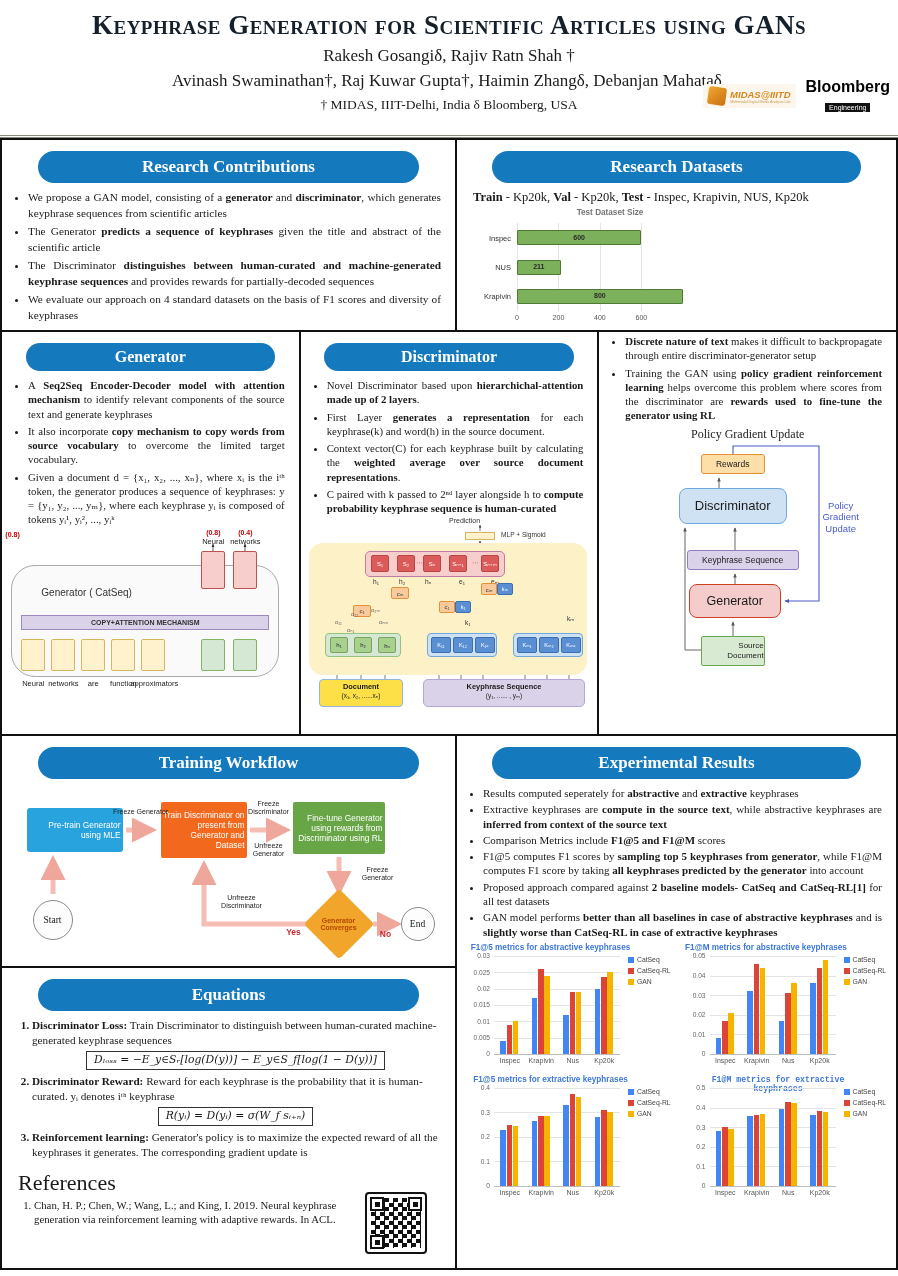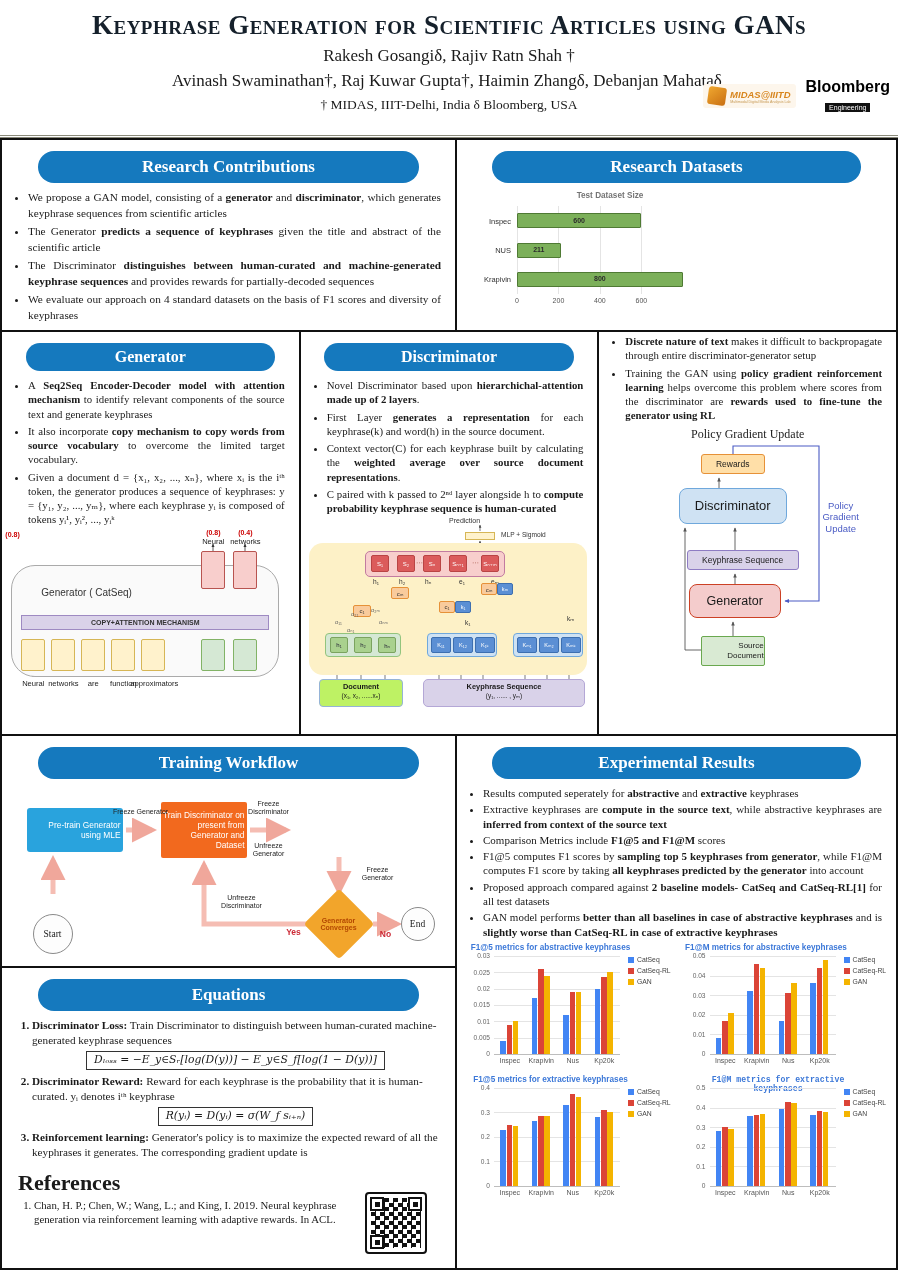--- a/index.html
+++ b/index.html
@@ -90,34 +90,34 @@
   .g-label{position:absolute;font-size:10px;color:#333}
   
   .d-outer{position:absolute;background:#FDF1C7;border-radius:14px}
   .d-redwrap{position:absolute;background:#F8CECC;border:1px solid #C27BA0;border-radius:5px}
   .d-s{background:#DB5B5B;color:#fff;font-size:6px;border:1px solid #B94444;border-radius:2px}
   .d-c{background:#F9CB9C;border:1px solid #E69138;font-size:6px;color:#333;border-radius:2px}
   .d-k{background:#5B8FD4;border:1px solid #3D6FB0;font-size:5.6px;color:#fff;border-radius:2px}
   .d-greenwrap{position:absolute;background:#D5E8D4;border:1px solid #93C47D;border-radius:4px}
   .d-h{background:#A9D18E;border:1px solid #7BA35F;font-size:6px;color:#223;border-radius:2px}
   .d-bluewrap{position:absolute;background:#CFE2F3;border:1px solid #6FA8DC;border-radius:4px}
-  .d-doc{position:absolute;background:#bef264;border:1px solid #95B3D7;border-radius:4px;text-align:center;font-size:6.4px;line-height:1.25;padding-top:2px}
+  .d-doc{position:absolute;background:#fde047;border:1px solid #95B3D7;border-radius:4px;text-align:center;font-size:6.4px;line-height:1.25;padding-top:2px}
   .d-kpseq{position:absolute;background:#D9D2E9;border:1px solid #B4A7D6;border-radius:5px;text-align:center;font-size:6.4px;line-height:1.25;padding-top:2px}
   .d-tt{font-weight:bold;font-size:7.4px}
   .d-small{position:absolute;font-size:6.6px;color:#333}
   .d-alpha{position:absolute;font-size:5.6px;color:#666}
   .d-yellowbox{position:absolute;background:#FFF2CC;border:1px solid #D6B656}
   .d-dots{position:absolute;font-size:7px;color:#943}
   
   .eqs{margin:2px 16px 0 30px}
   .eqs li{font-size:11.2px;line-height:1.35;margin-bottom:4px}
   .eqs li::marker{font-weight:bold}
   .eq-box{display:table;margin:3px auto 3px;border:1px solid #333;padding:1px 7px;font-size:10.8px;font-style:italic;font-family:"DejaVu Serif",serif}
   
-  .refs-title{font-size:22px;font-weight:bold;margin:10px 0 2px 16px}
+  .refs-title{font-size:22px;font-weight:normal;margin:10px 0 2px 16px}
   .refs{margin:0 10px 0 32px}
   .refs li{font-size:10.8px;line-height:1.35;max-width:330px}
   .qr{position:absolute;right:28px;bottom:14px;width:62px;height:62px;border:2.5px solid #111;border-radius:4px;padding:4px;background:#fff}
   .qr-in{width:100%;height:100%;position:relative;background:repeating-conic-gradient(#111 0 25%,#fff 0 50%) 0 0/9px 9px}
   .fp{position:absolute;width:14px;height:14px;border:2.5px solid #111;background:#fff}
   .fp::after{content:"";position:absolute;left:3px;top:3px;width:5px;height:5px;background:#111}
   .fp.tl{left:-1px;top:-1px}.fp.tr{right:-1px;top:-1px}.fp.bl{left:-1px;bottom:-1px}
   .divider{border-top:2px solid #111;margin-top:4px}
   .charts-grid{display:grid;grid-template-columns:1fr 1fr;gap:5px 4px;margin:4px 4px 0 8px}
   b{font-weight:bold}
@@ -155,20 +155,21 @@
       <ul class="bullets">
 
       <li class="bullet">We propose a GAN model, consisting of a <b>generator</b> and <b>discriminator</b>, which generates keyphrase sequences from scientific articles</li>
             <li class="bullet">The Generator <b>predicts a sequence of keyphrases</b> given the title and abstract of the scientific article</li>
             <li class="bullet">The Discriminator <b>distinguishes between human-curated and machine-generated keyphrase sequences</b> and provides rewards for partially-decoded sequences</li>
             <li class="bullet">We evaluate our approach on 4 standard datasets on the basis of F1 scores and diversity of keyphrases</li>
           </ul>
     </section>
     <section class="col w-right">
       <div class="pill">Research Datasets</div>
+      <div class="ds-intro"><b>Train</b> - Kp20k, <b>Val</b> - Kp20k, <b>Test</b> - Inspec, Krapivin, NUS, Kp20k</div>
       <div class="ds-charts">
         <div class="chart" style="width: 238px; height: 120px;">
               <div class="chart-title gray" style="left: 52px; top: 1px; width: 186px; position: absolute;">Test Dataset Size</div>
               <div class="grid-v" style="left: 52px; top: 16px; height: 88px;"></div>
               <div class="xtick" style="left: 40px; top: 107px; width: 24px;">0</div>
               <div class="grid-v" style="left: 93.4458px; top: 16px; height: 88px;"></div>
               <div class="xtick" style="left: 81.4458px; top: 107px; width: 24px;">200</div>
               <div class="grid-v" style="left: 134.892px; top: 16px; height: 88px;"></div>
               <div class="xtick" style="left: 122.892px; top: 107px; width: 24px;">400</div>
               <div class="grid-v" style="left: 176.337px; top: 16px; height: 88px;"></div>
@@ -411,23 +412,24 @@
             <path d="M44,108 L44,74" marker-end="url(#wa)"></path>
             <path d="M117,44 L143,44" marker-end="url(#wa)"></path>
             <path d="M241,44 L277,44" marker-end="url(#wa)"></path>
             <path d="M330,71 L330,105" marker-end="url(#wa)"></path>
             <path d="M298,138 L195,138 L195,79" marker-end="url(#wa)"></path>
             <path d="M364,138 L388,138" marker-end="url(#wa)"></path>
           </g>
         </svg>
         <div class="dbox wf-blue" style="left:18px;top:22px;width:96px;height:44px">Pre-train Generator using MLE</div>
         <div class="dbox wf-orange" style="left:152px;top:16px;width:86px;height:56px">Train Discriminator on present from Generator and Dataset</div>
+        <div class="dbox wf-green" style="left:284px;top:16px;width:92px;height:52px">Fine-tune Generator using rewards from Discriminator using RL</div>
         <div class="wf-diamond" style="left:305px;top:113px;width:50px;height:50px"></div>
         <div class="wf-dtext" style="left:300px;top:113px;width:60px;height:50px">Generator Converges</div>
-        <div class="dbox wf-circle" style="left:24px;top:128px;width:40px;height:40px">Start</div>
+        <div class="dbox wf-circle" style="left:24px;top:114px;width:40px;height:40px">Start</div>
         <div class="dbox wf-circle" style="left:392px;top:121px;width:34px;height:34px">End</div>
         <div class="dlbl" style="left:104px;top:22px;width:56px">Freeze Generator</div>
         <div class="dlbl" style="left:234px;top:14px;width:52px">Freeze Discriminator</div>
         <div class="dlbl" style="left:234px;top:56px;width:52px">Unfreeze Generator</div>
         <div class="dlbl" style="left:344px;top:80px;width:50px">Freeze Generator</div>
         <div class="dlbl" style="left:202px;top:108px;width:62px">Unfreeze Discriminator</div>
         <div class="dlbl rlbl" style="left:272px;top:142px;width:26px">Yes</div>
         <div class="dlbl rlbl" style="left:366px;top:144px;width:22px">No</div>
       </div>
 

